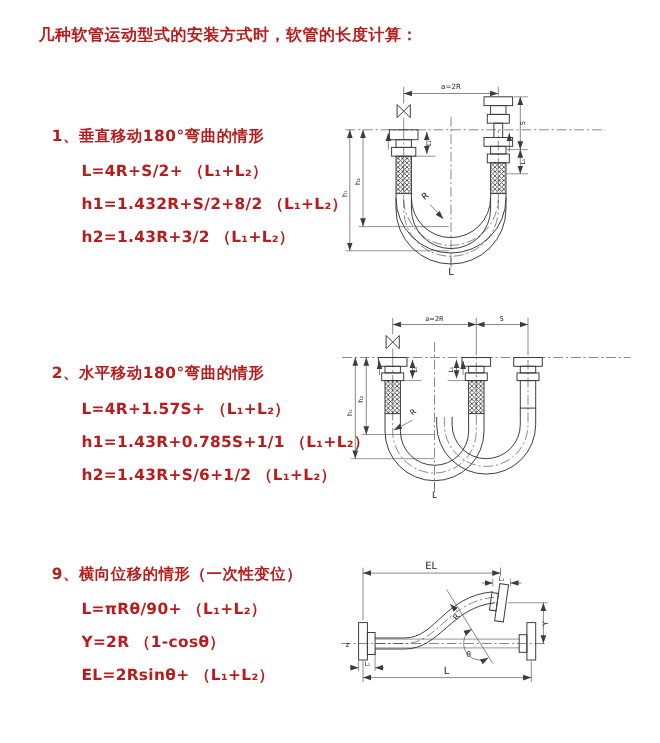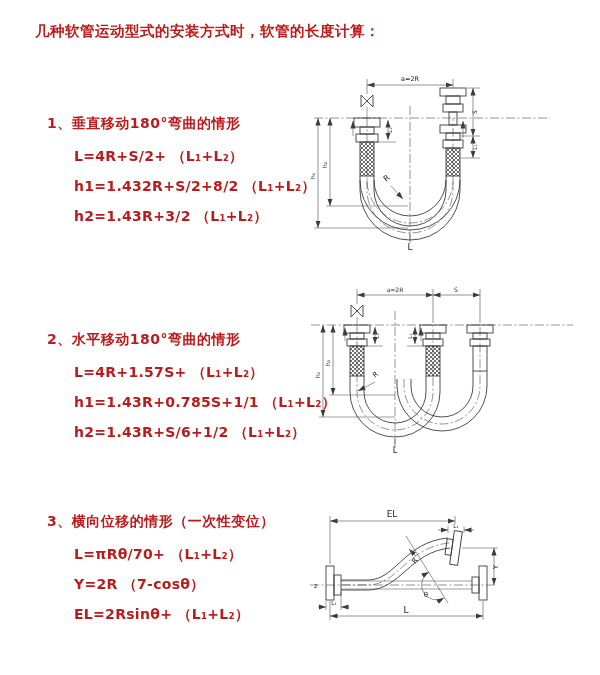--- a/index.html
+++ b/index.html
@@ -47,24 +47,24 @@
   <section class="sec sec2">
     <div class="sec-heading">2、水平移动180°弯曲的情形</div>
     <div class="formulas">
       <div class="formula">L=4R+1.57S+ （L₁+L₂）</div>
       <div class="formula">h1=1.43R+0.785S+1/1 （L₁+L₂）</div>
       <div class="formula">h2=1.43R+S/6+1/2 （L₁+L₂）</div>
     </div>
   </section>
 
   <section class="sec sec3">
-    <div class="sec-heading">3、横向位移的情形（一次性变位）</div>
+    <div class="sec-heading">9、横向位移的情形（一次性变位）</div>
     <div class="formulas">
-      <div class="formula">L=πRθ/70+ （L₁+L₂）</div>
-      <div class="formula">Y=2R （7-cosθ）</div>
+      <div class="formula">L=πRθ/90+ （L₁+L₂）</div>
+      <div class="formula">Y=2R （1-cosθ）</div>
       <div class="formula">EL=2Rsinθ+ （L₁+L₂）</div>
     </div>
   </section>
 
   <svg class="diag d1" width="290" height="190" viewBox="0 0 290 190">
     <defs>
       <pattern id="br1" width="4" height="4" patternUnits="userSpaceOnUse">
         <path d="M0,0 L4,4 M4,0 L0,4" style="stroke:#4a4a4a;stroke-width:0.8;fill:none"></path>
       </pattern>
       <marker id="ae1" markerWidth="8" markerHeight="6" refX="7.5" refY="3" orient="auto" markerUnits="userSpaceOnUse">

